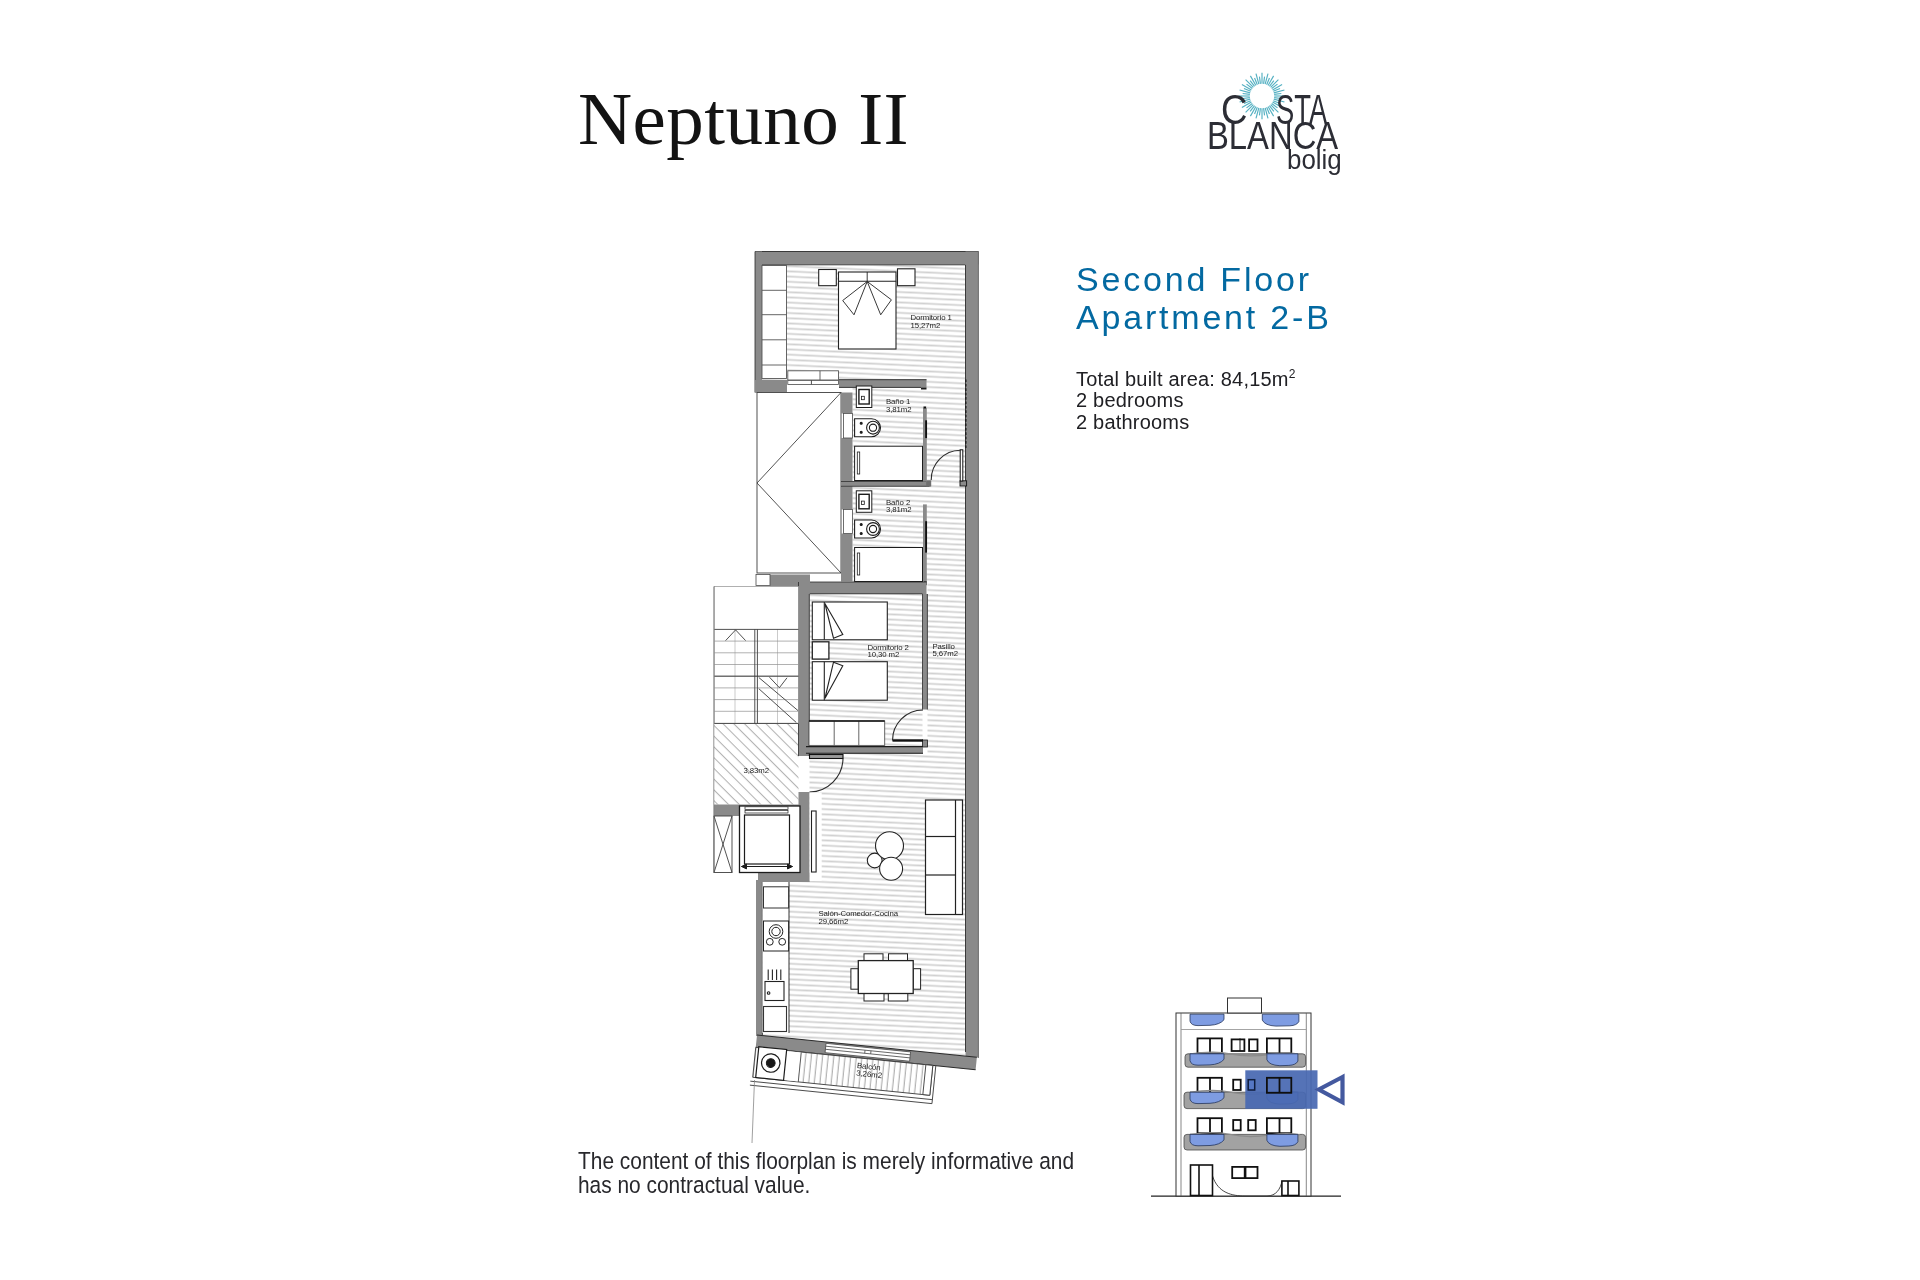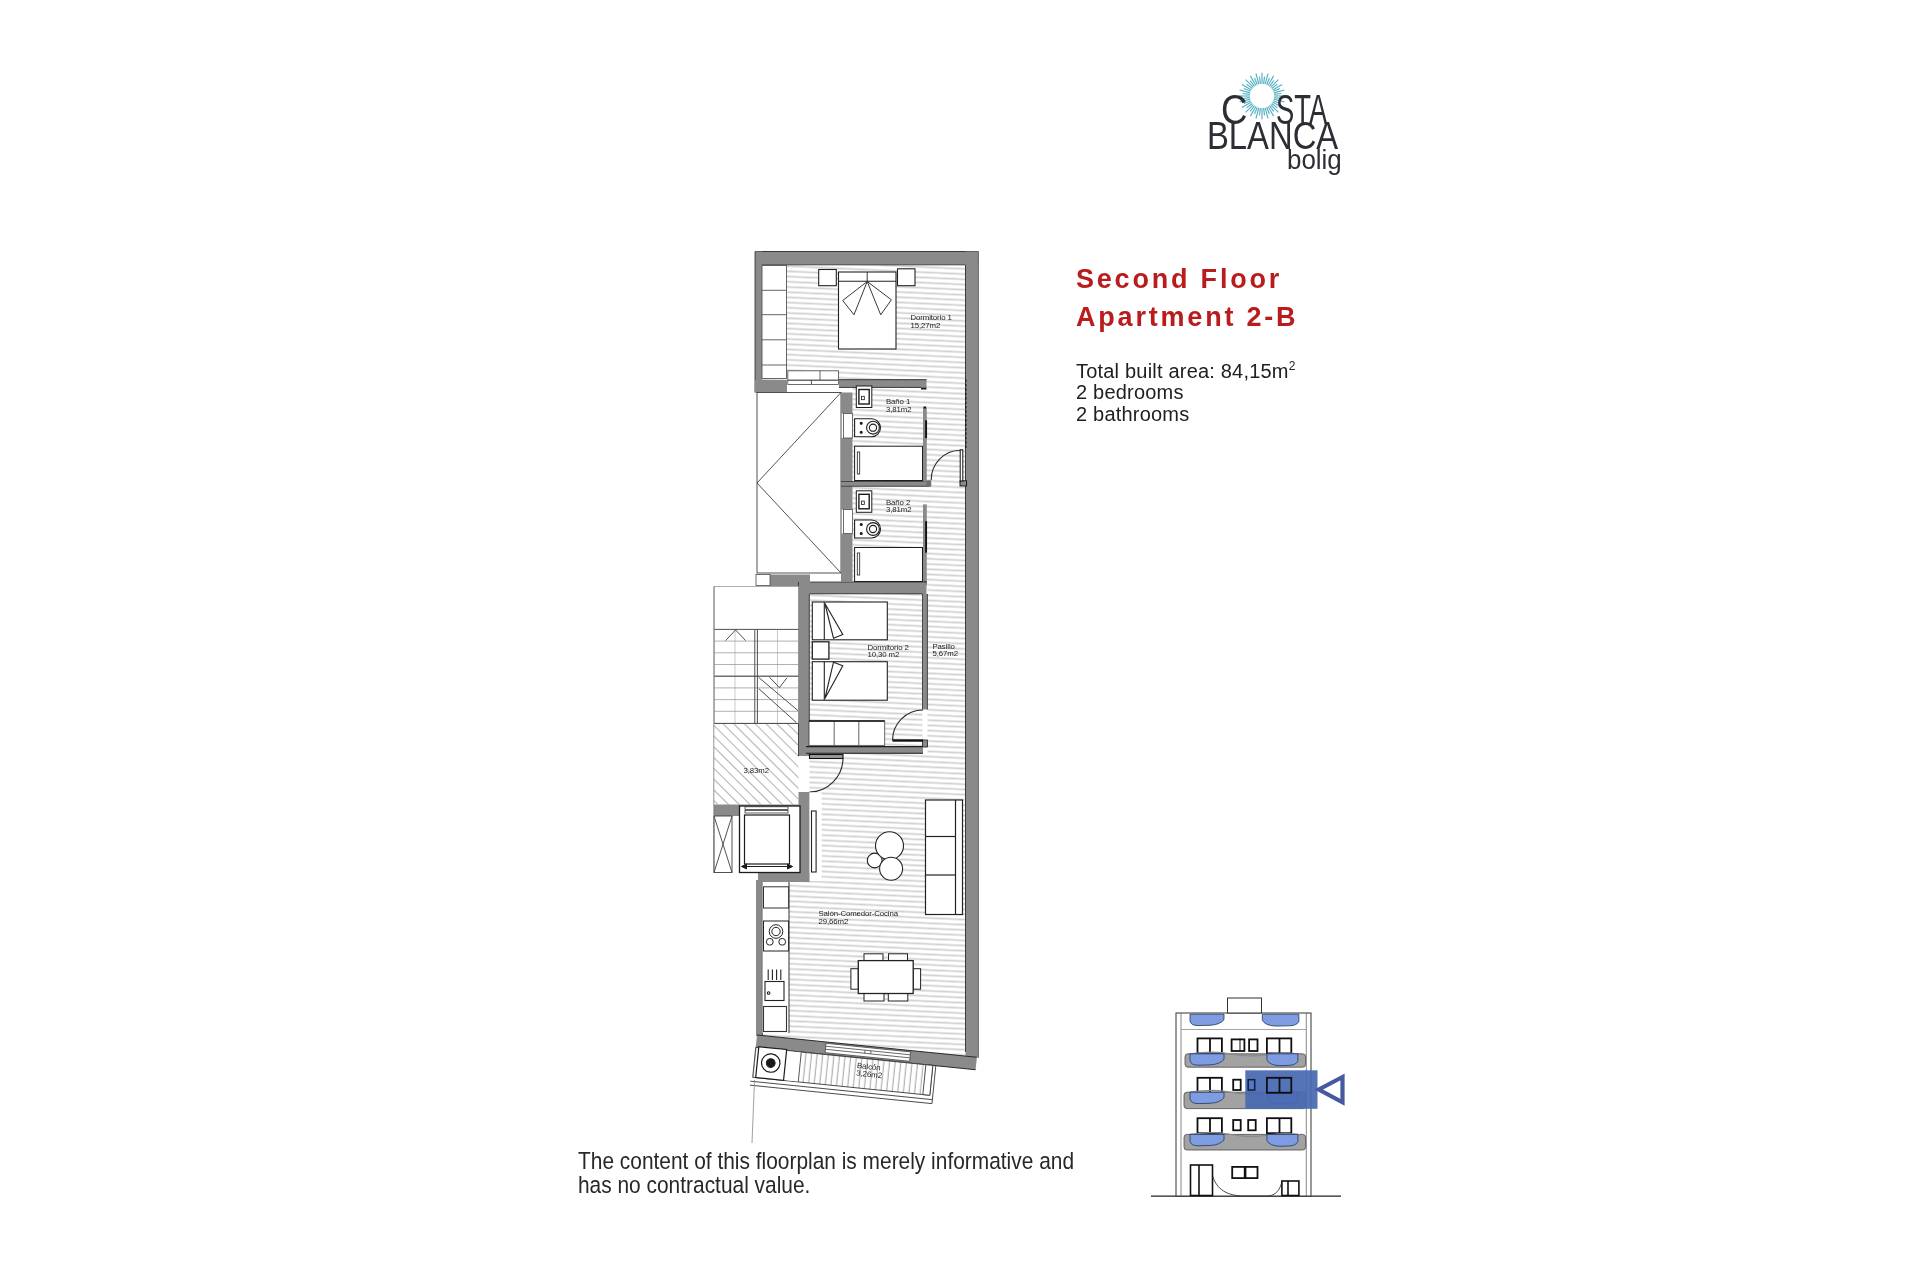--- a/index.html
+++ b/index.html
@@ -4,20 +4,21 @@
 <style>
   html,body{margin:0;padding:0;background:#ffffff;width:1920px;height:1280px;overflow:hidden;}
   *{box-sizing:border-box;}
   .abs{position:absolute;}
   body{font-family:"Liberation Sans", sans-serif;}
 </style>
 </head>
 <body>
 <div class="abs" style="left:0;top:0;width:1920px;height:1280px;background:#fff;">
 
+<h1 class="abs" style="left:578px;top:81px;margin:0;font-family:'Liberation Serif',serif;font-weight:400;font-size:75px;line-height:1;color:#131313;letter-spacing:0.4px;">Neptuno II</h1>
 
 <div id="logo" class="abs" style="left:1190px;top:60px;width:170px;height:130px;color:#2c2d35;">
 
   <svg class="abs" style="left:47px;top:10.5px;" width="50" height="50" viewBox="-25 -25 50 50">
         <g stroke="#54b0c2" stroke-width="1.15">
           <line x1="12.20" y1="0.00" x2="23.20" y2="0.00"></line>
           <line x1="12.10" y1="1.59" x2="19.33" y2="2.55"></line>
           <line x1="11.78" y1="3.16" x2="22.41" y2="6.00"></line>
           <line x1="11.27" y1="4.67" x2="18.02" y2="7.46"></line>
           <line x1="10.57" y1="6.10" x2="20.09" y2="11.60"></line>
@@ -69,22 +70,22 @@
 
   <div class="abs" id="costaC" style="left:30.5px;top:27.5px;font-size:43px;line-height:1;transform:scaleX(0.85);transform-origin:0 0;">C</div>
   <div class="abs" id="costaSTA" style="left:85.5px;top:27.5px;font-size:43px;line-height:1;transform:scaleX(0.637);transform-origin:0 0;">STA</div>
 
   <div class="abs" id="blanca" style="left:17.2px;top:56.1px;font-size:39.5px;line-height:1;transform:scaleX(0.83);transform-origin:0 0;">BLANCA</div>
 
   <div class="abs" id="bolig" style="left:97px;top:87.2px;font-size:27px;line-height:1;transform:scaleX(0.96);transform-origin:0 0;">bolig</div>
 </div>
 
 <div class="abs" style="left:1076px;top:260px;width:420px;color:#1d1d1d;">
-  <div id="h2a" style="font-size:27px;line-height:38px;letter-spacing:2.8px;color:#b91c1c;font-weight:bold;">Second Floor<br>Apartment 2-B</div>
-  <div id="feat" style="margin-top:20px;font-size:20px;line-height:21.8px;letter-spacing:0.2px;color:#202024;">Total built area: 84,15m<sup style="font-size:12px;">2</sup><br>2 bedrooms<br>2 bathrooms</div>
+  <div id="h2a" style="font-size:34px;line-height:38px;letter-spacing:2.8px;color:#0369a1;">Second Floor<br>Apartment 2-B</div>
+  <div id="feat" style="margin-top:28px;font-size:20px;line-height:21.8px;letter-spacing:0.2px;color:#202024;">Total built area: 84,15m<sup style="font-size:12px;">2</sup><br>2 bedrooms<br>2 bathrooms</div>
 </div>
 
 <div id="disc" class="abs" style="left:578px;top:1149px;font-size:24.5px;line-height:24.2px;color:#28282c;transform:scaleX(0.853);transform-origin:0 0;">The content of this floorplan is merely informative and<br>has no contractual value.</div>
 
 <svg id="plan" class="abs" style="left:700px;top:240px;" width="300" height="920" viewBox="700 240 300 920">
 <defs>
   <pattern id="fh" patternUnits="userSpaceOnUse" width="40" height="5.2" patternTransform="rotate(2.6)">
     <rect width="40" height="5.2" fill="#ffffff"></rect>
     <line x1="0" y1="1.3" x2="40" y2="1.3" stroke="#d1d1d1" stroke-width="1.6"></line>
   </pattern>

